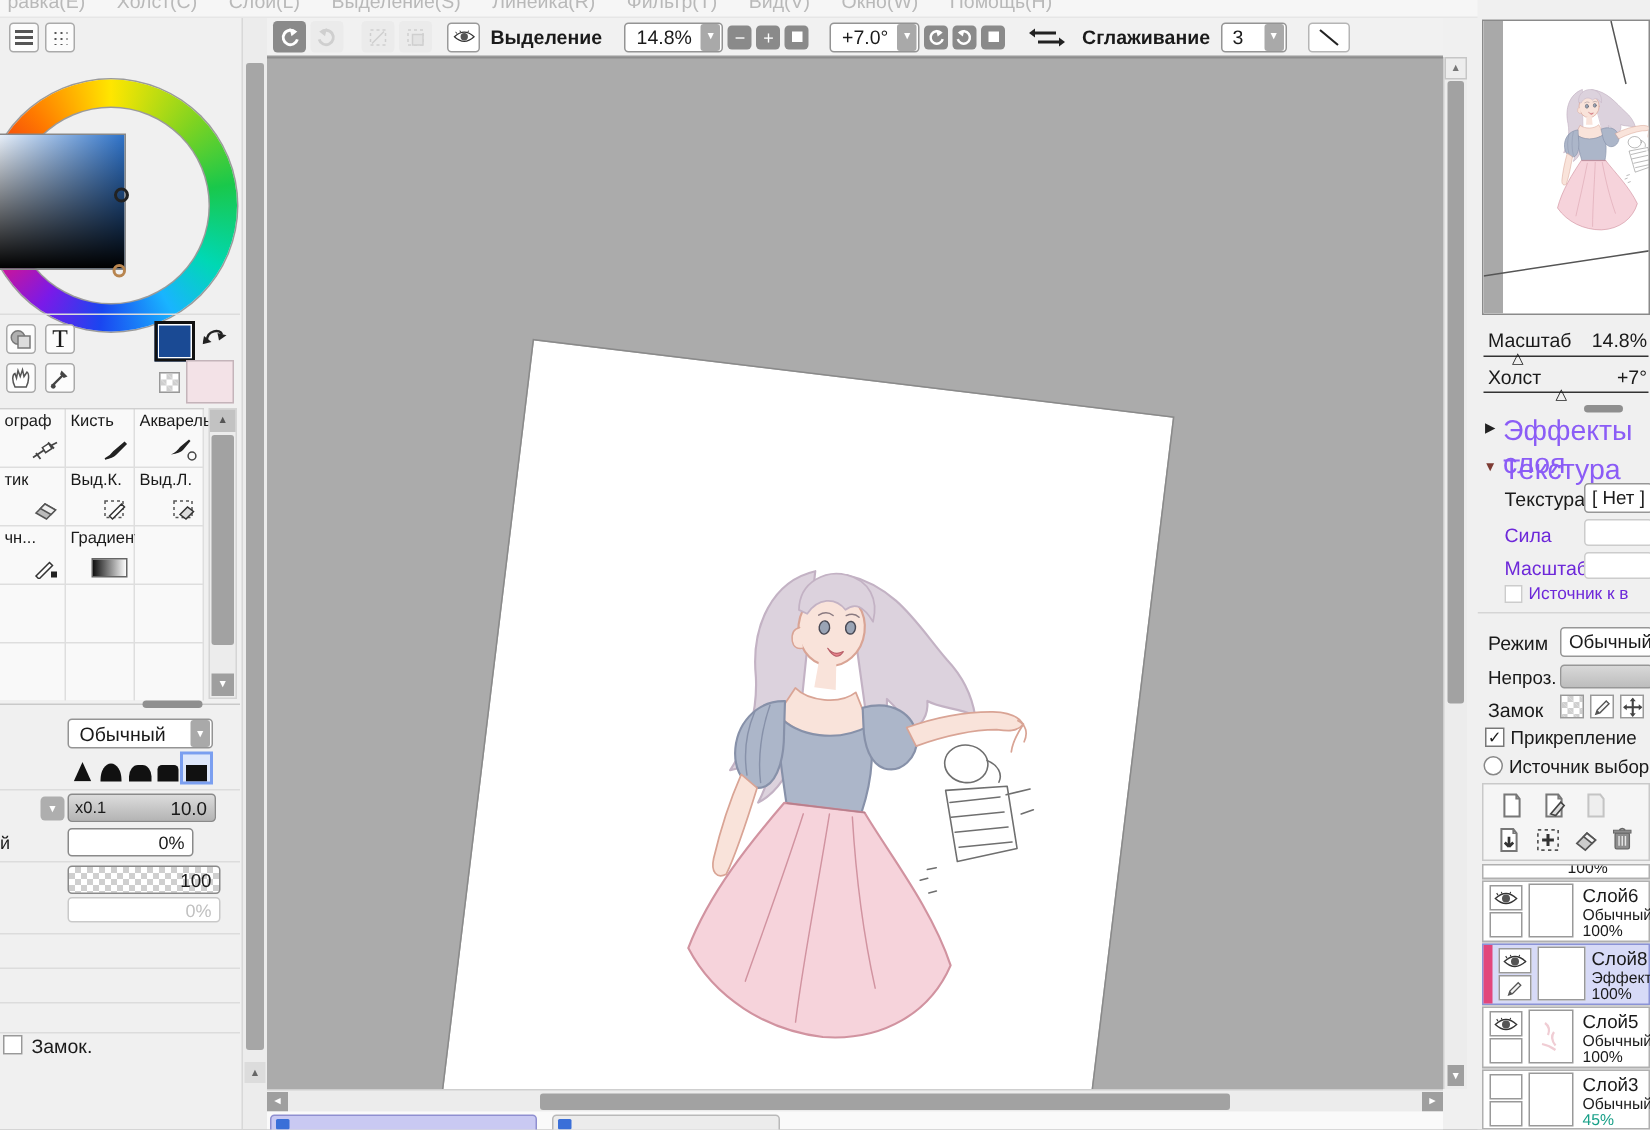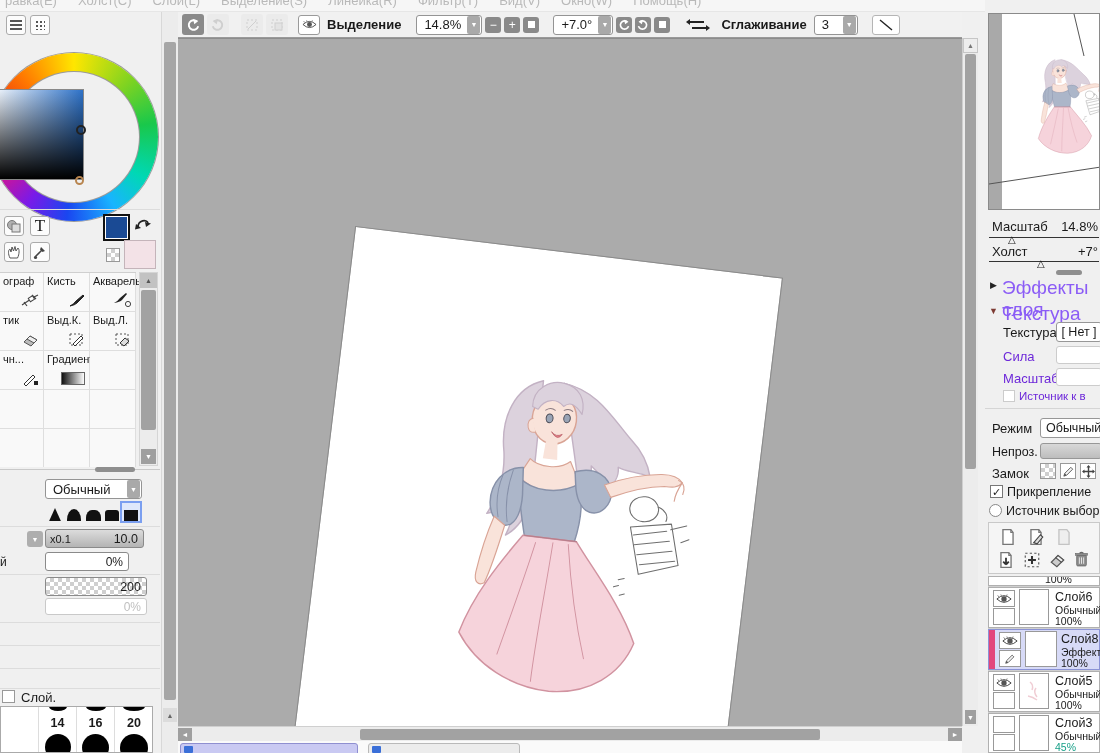--- a/index.html
+++ b/index.html
@@ -364,53 +364,33 @@
     <span style="margin-left:auto;padding-right:5px;font-size:12.5px">10.0</span>
   </div>
 
   <span class="abs" style="left:0;top:543px;font-size:12px">й</span>
   <div class="slider" style="left:45px;top:540px;width:84px;height:19px;background:#fff">
     <span style="margin-left:auto;padding-right:5px">0%</span>
   </div>
   <div class="divline" style="top:562px"></div>
 
   <div class="slider checker" style="left:45px;top:565px;width:102px;height:19px">
-    <span style="margin-left:auto;padding-right:5px;font-size:12.5px">200</span>
+    <span style="margin-left:auto;padding-right:5px;font-size:12.5px">100</span>
   </div>
   <div class="slider" style="left:45px;top:586px;width:102px;height:17px;background:#fff;border-color:#c9c9c9">
     <span style="margin-left:auto;padding-right:5px;color:#c0c0c0">0%</span>
   </div>
   <div class="divline" style="top:610px"></div>
   <div class="divline" style="top:633px"></div>
   <div class="divline" style="top:656px"></div>
   <div class="divline" style="top:676px"></div>
 
   <div class="abs" style="left:2px;top:678px;width:13px;height:13px;background:#fff;border:1px solid #999"></div>
-  <span class="abs" style="left:21px;top:678px;font-size:13px">Слой.</span>
-
-  <div class="abs" style="left:0;top:694px;width:153px;height:47px;background:#fff;border:1px solid #aaa;overflow:hidden">
-    <div style="display:grid;grid-template-columns:repeat(4,38px);height:100%">
-      <div style="border-right:1px solid #ddd"></div>
-      <div style="border-right:1px solid #ddd;position:relative">
-        <div style="position:absolute;left:10px;top:-5px;width:18px;height:9px;background:#000;border-radius:50%"></div>
-        <div style="text-align:center;margin-top:9px;font-size:12.5px;font-weight:bold">14</div>
-        <div style="margin:4px auto 0;width:26px;height:26px;background:#000;border-radius:50%"></div>
-      </div>
-      <div style="border-right:1px solid #ddd;position:relative">
-        <div style="position:absolute;left:9px;top:-5px;width:20px;height:9px;background:#000;border-radius:50%"></div>
-        <div style="text-align:center;margin-top:9px;font-size:12.5px;font-weight:bold">16</div>
-        <div style="margin:4px auto 0;width:27px;height:27px;background:#000;border-radius:50%"></div>
-      </div>
-      <div style="position:relative">
-        <div style="position:absolute;left:8px;top:-5px;width:22px;height:9px;background:#000;border-radius:50%"></div>
-        <div style="text-align:center;margin-top:9px;font-size:12.5px;font-weight:bold">20</div>
-        <div style="margin:4px auto 0;width:28px;height:28px;background:#000;border-radius:50%"></div>
-      </div>
-    </div>
-  </div>
+  <span class="abs" style="left:21px;top:678px;font-size:13px">Замок.</span>
+
 </div>
 
 <div class="abs" style="left:161px;top:12px;width:17px;height:741px;background:#ececec;border-left:1px solid #d8d8d8">
   <div class="thumb" style="margin:30px 2px 0;height:658px;background:#a6a6a6"></div>
   <div class="sbtn" style="margin:8px 1px 0;height:14px;background:#dcdcdc;color:#666">▲</div>
 </div>
 
 <div class="abs canvasWrap">
   <div class="paper">
     <svg style="position:absolute;left:120px;top:118px" width="250" height="332" viewBox="0 0 260 340">

